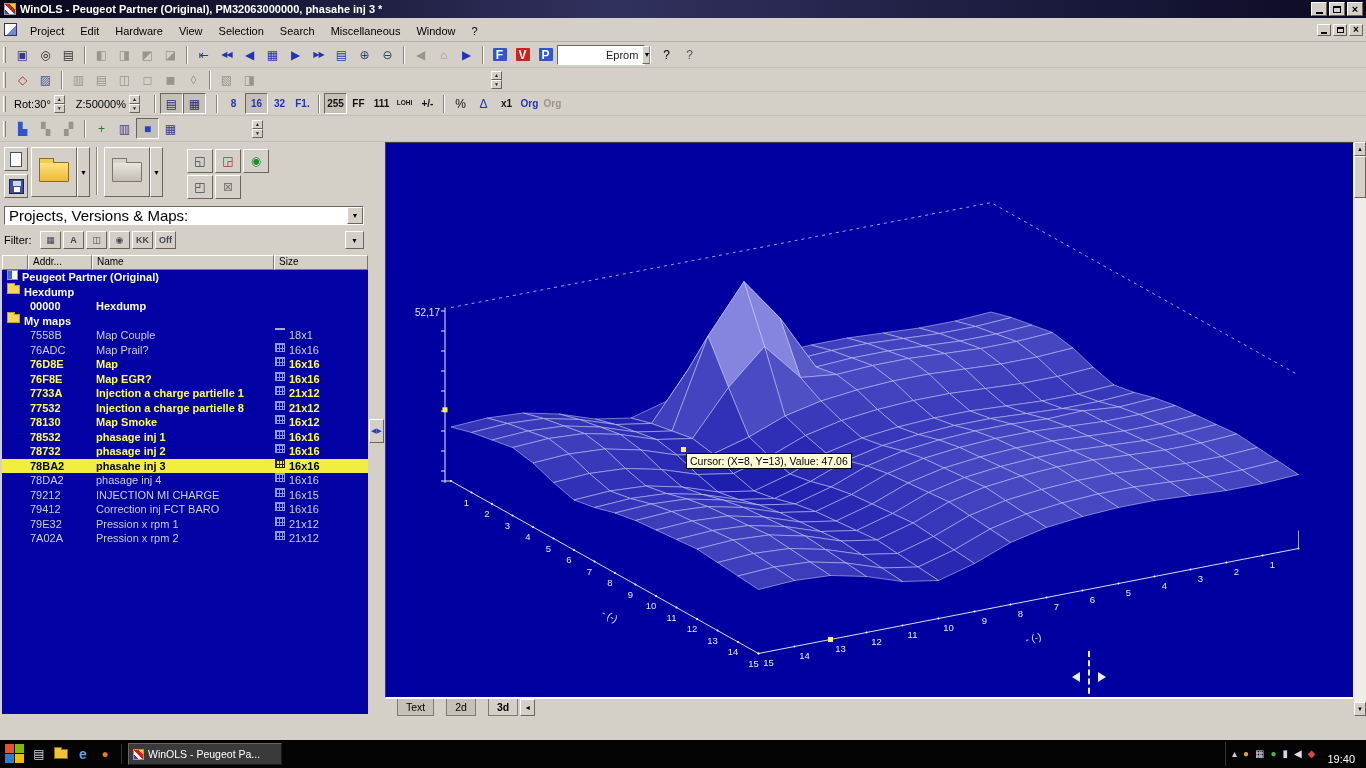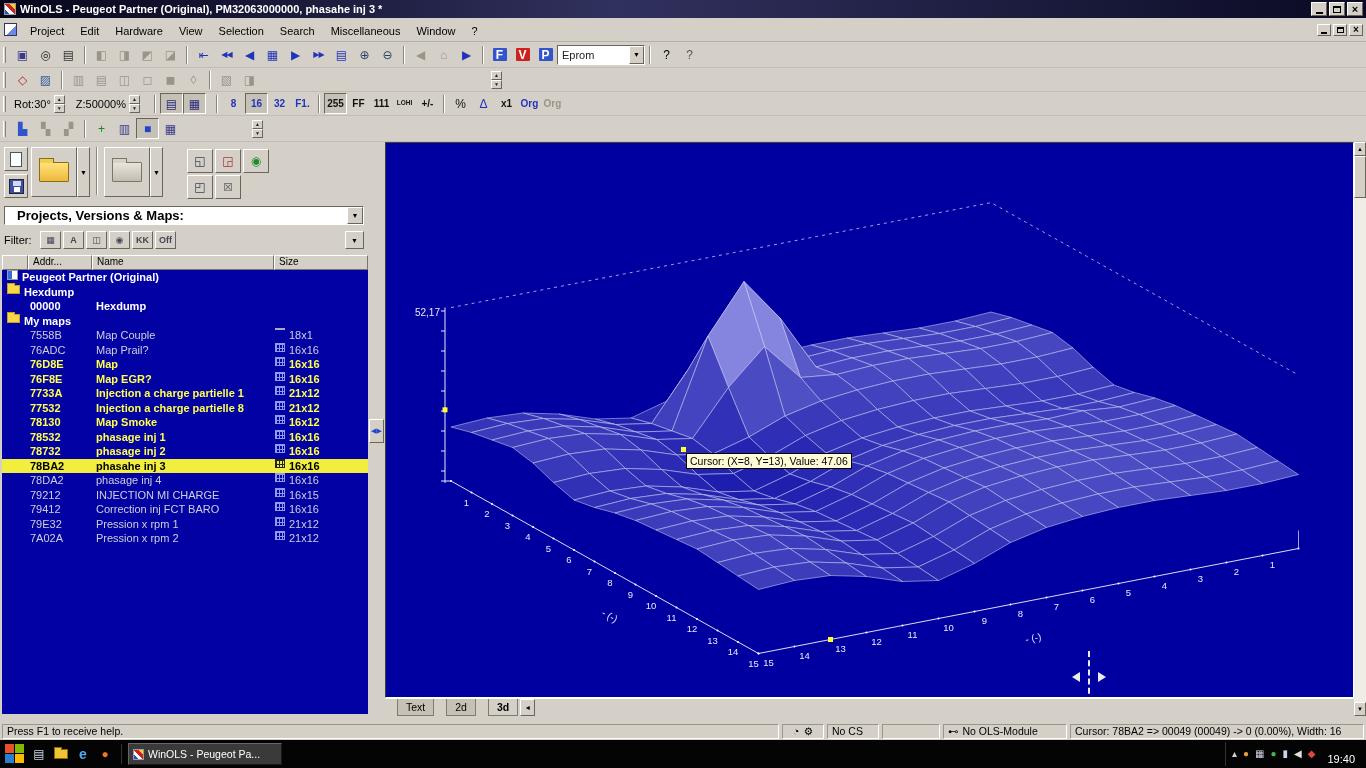--- a/index.html
+++ b/index.html
@@ -81,21 +81,21 @@
   .folder-ico.gray{background:linear-gradient(#e8e5dd,#c2bdb1);border-color:#7c766a;}
   .folder-ico.gray:before{background:#d6d2c8;border-color:#7c766a;}
   .psep{width:2px;height:48px;border-left:1px solid #8a857b;border-right:1px solid #fff;margin:0 6px;}
   #pgrid{display:grid;grid-template-columns:repeat(3,26px);grid-auto-rows:24px;gap:2px;margin-left:24px;margin-top:2px;}
   .pgbtn{display:flex;align-items:center;justify-content:center;background:#d4d0c8;
     border:1px solid;border-color:#fff #6a655b #6a655b #fff;font-size:12px;}
 
   
   #combo{position:absolute;left:4px;top:64px;width:360px;height:19px;background:#fff;
     border:1px solid;border-color:#6a655b #fff #fff #6a655b;display:flex;align-items:center;}
-  #combo-text{flex:1;font-size:13px;padding-left:12px;white-space:nowrap;font-weight:bold;}
+  #combo-text{flex:1;font-size:15px;padding-left:4px;white-space:nowrap;}
   #combo-btn{width:16px;height:17px;background:#d4d0c8;border:1px solid;border-color:#fff #6a655b #6a655b #fff;
     display:flex;align-items:center;justify-content:center;font-size:7px;}
   #filterrow{position:absolute;left:4px;top:88px;width:360px;height:20px;display:flex;align-items:center;gap:2px;}
   #filter-label{font-size:11px;width:34px;}
   .fbtn{height:18px;min-width:21px;padding:0 3px;display:flex;align-items:center;justify-content:center;
     background:#d4d0c8;border:1px solid;border-color:#fff #6a655b #6a655b #fff;
     font-size:9px;font-weight:bold;color:#445;}
   #filter-drop{margin-left:auto;width:19px;height:18px;display:flex;align-items:center;justify-content:center;
     background:#d4d0c8;border:1px solid;border-color:#fff #6a655b #6a655b #fff;font-size:7px;}
 
@@ -287,21 +287,21 @@
       <span class="tbsep"></span>
       <span class="tbbtn">
         <span class="glyph gbox" style="color: rgb(255, 255, 255); background: rgb(51, 85, 204);">F</span>
       </span>
       <span class="tbbtn">
         <span class="glyph gbox" style="color: rgb(255, 255, 255); background: rgb(204, 34, 34);">V</span>
       </span>
       <span class="tbbtn">
         <span class="glyph gbox" style="color: rgb(255, 255, 255); background: rgb(51, 85, 204);">P</span>
       </span>
-      <span class="tbcombo" style="width: 88px;">
+      <span class="tbcombo" style="width: 88px; padding-left: 44px;">
         <span class="tbcombo-text">Eprom</span>
         <span class="tbcombo-arrow">▼</span>
       </span>
       <span class="tbsep"></span>
       <span class="tbbtn">
         <span class="glyph" style="color: rgb(0, 0, 0);">?</span>
       </span>
       <span class="tbbtn">
         <span class="glyph" style="color: rgb(85, 85, 85);">?</span>
       </span>
@@ -948,34 +948,20 @@
       <span class="tab-arrow">◂</span>
     </div>
 
     <div id="vscroll">
       <span class="scrollbtn" id="scroll-up">▲</span>
       <span id="scroll-thumb"></span>
       <span class="scrollbtn" id="scroll-down">▼</span>
     </div>
   </div>
 
-  <div id="statusbar">
-    <div class="spanel" id="sp-help">Press F1 to receive help.</div>
-    <div class="spanel" id="sp-icons">
-      <span>◔</span>
-      <span>⚙</span>
-    </div>
-    <div class="spanel" id="sp-nocs">No CS</div>
-    <div class="spanel" id="sp-blank"></div>
-    <div class="spanel" id="sp-module">
-      <span>⊷</span>
-      <span>No OLS-Module</span>
-    </div>
-    <div class="spanel" id="sp-cursor">Cursor: 78BA2 =&gt; 00049 (00049) -&gt; 0 (0.00%), Width: 16</div>
-  </div>
 
   <div id="taskbar">
     <div>
       <div class="winflag">
           <i class="f1"></i>
           <i class="f2"></i>
           <i class="f3"></i>
           <i class="f4"></i>
         </div>
     </div>

